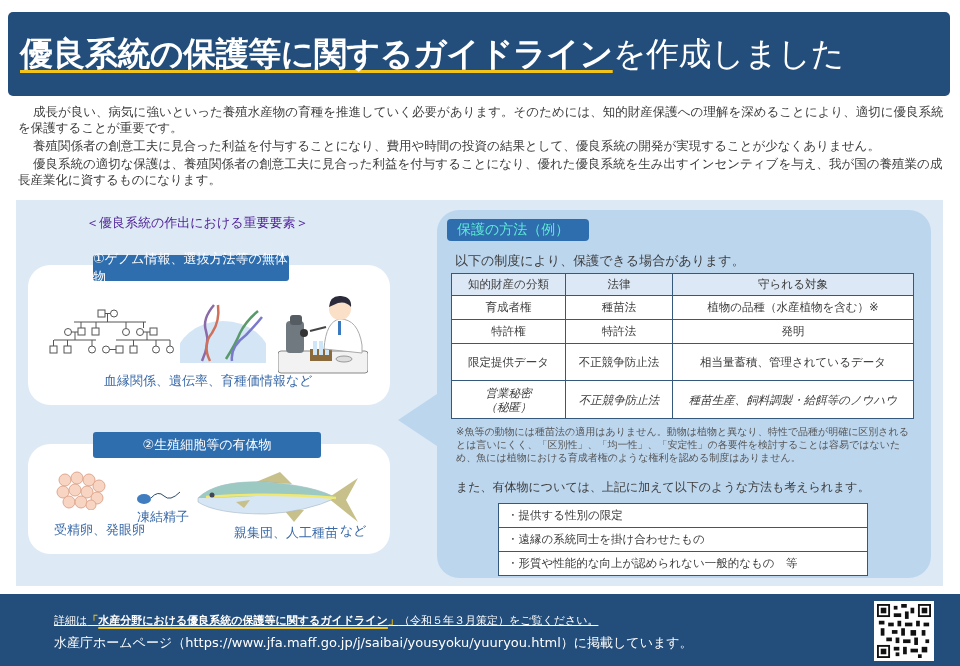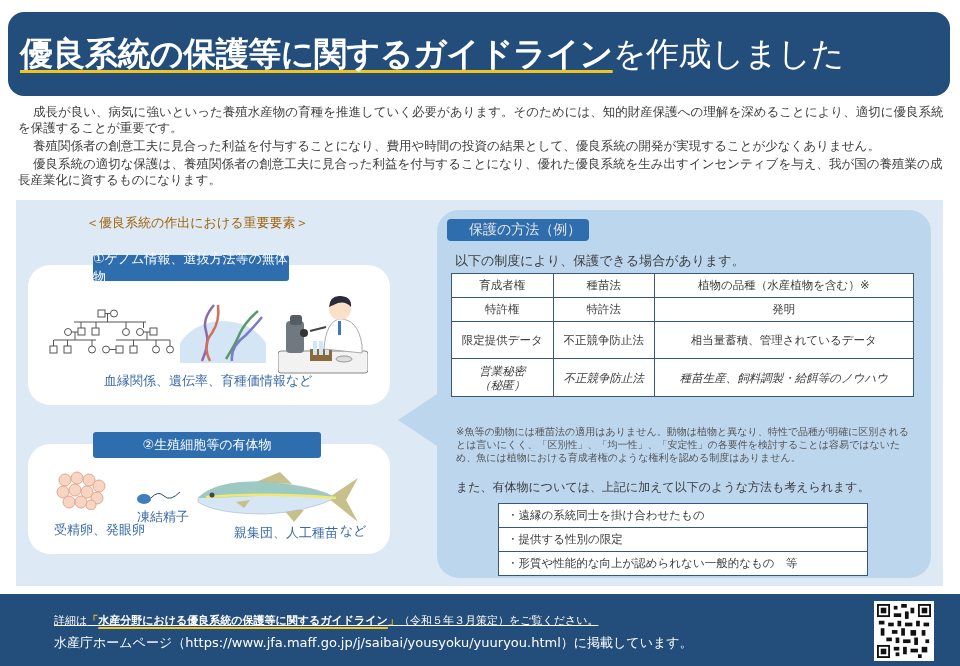--- a/index.html
+++ b/index.html
@@ -2,35 +2,35 @@
 <html><head>
 <meta charset="utf-8">
 <style>
   * { box-sizing: border-box; margin: 0; padding: 0; }
   html, body { width: 960px; height: 666px; background: #ffffff; overflow: hidden; }
   body { position: relative; font-family: "DejaVu Sans", "Liberation Sans", sans-serif; color: #3a3a3a; }
 
   
   .title-banner {
     position: absolute; left: 8px; top: 12px; width: 942px; height: 84px;
-    background: #234d7a; border-radius: 16px;
+    background: #234d7a; border-radius: 5px;
     display: flex; align-items: center; padding-left: 12px;
   }
   .title-text { font-size: 33px; color: #ffffff; white-space: nowrap; letter-spacing: -0.5px; }
   .title-strong { font-weight: bold; text-decoration: underline; text-decoration-color: #f2c318; text-decoration-thickness: 3px; text-underline-offset: 5px; }
   .title-rest { font-weight: normal; }
 
   
   .intro { position: absolute; left: 18px; top: 104px; width: 930px; font-size: 12.5px; line-height: 16px; color: #3c3c3c; }
   .intro p { text-indent: 1.2em; margin-bottom: 2px; }
 
   
   .main-panel { position: absolute; left: 16px; top: 200px; width: 927px; height: 386px; background: #dde9f5; }
 
-  .elements-heading { position: absolute; left: 86px; top: 214px; font-size: 13px; color: #a16207; }
+  .elements-heading { position: absolute; left: 86px; top: 214px; font-size: 13px; color: #4c1d95; }
 
   
   .card { position: absolute; background: #ffffff; border-radius: 22px; }
   .card1 { left: 28px; top: 265px; width: 362px; height: 140px; }
   .card2 { left: 28px; top: 444px; width: 362px; height: 110px; }
   .card-label {
     position: absolute; background: #2e6eaf; color: #ffffff; font-size: 13px;
     border-radius: 3px; display: flex; align-items: center; justify-content: center;
   }
   .label1 { left: 93px; top: 255px; width: 196px; height: 26px; }
@@ -55,22 +55,22 @@
     position: absolute; left: 437px; top: 210px; width: 494px; height: 368px;
     background: #bcd6ee; border-radius: 22px;
   }
   .speech-tail {
     position: absolute; left: 398px; top: 392px; width: 0; height: 0;
     border-top: 28px solid transparent; border-bottom: 28px solid transparent;
     border-right: 42px solid #bcd6ee;
   }
   .protect-label {
     position: absolute; left: 447px; top: 219px; width: 142px; height: 22px;
-    background: #2e6eaf; color: #e5e5e5; font-size: 14px; border-radius: 4px;
-    padding-left: 22px; display: flex; align-items: center;
+    background: #2e6eaf; color: #5eead4; font-size: 14px; border-radius: 4px;
+    padding-left: 10px; display: flex; align-items: center;
   }
   .protect-intro { position: absolute; left: 455px; top: 252px; font-size: 13px; color: #3c3c3c; }
 
   .ip-table {
     position: absolute; left: 451px; top: 273px; width: 463px;
     border-collapse: collapse; font-size: 11.5px; color: #3c3c3c; background: #ffffff;
   }
   .ip-table th, .ip-table td { border: 1.5px solid #35587d; text-align: center; font-weight: normal; }
   .ip-table th { background: #dce8f5; height: 22px; }
   .ip-table td { height: 24px; }
@@ -223,20 +223,25 @@
 <div class="caption cap-fish">親集団、人工種苗</div>
 <div class="caption cap-etc">など</div>
 
 <div class="speech-tail"></div>
 <div class="protect-panel"></div>
 <div class="protect-label">保護の方法（例）</div>
 <div class="protect-intro">以下の制度により、保護できる場合があります。</div>
 
 <table class="ip-table">
   <tbody>
+      <tr>
+    <th class="col1">知的財産の分類</th>
+    <th class="col2">法律</th>
+    <th>守られる対象</th>
+  </tr>
   <tr>
     <td>育成者権</td>
     <td>種苗法</td>
     <td>植物の品種（水産植物を含む）※</td>
   </tr>
   <tr>
     <td>特許権</td>
     <td>特許法</td>
     <td>発明</td>
   </tr>
@@ -255,24 +260,24 @@
   </tr>
 </tbody>
   </table>
 
 <div class="note">※魚等の動物には種苗法の適用はありません。動物は植物と異なり、特性で品種が明確に区別されるとは言いにくく、「区別性」、「均一性」、「安定性」の各要件を検討することは容易ではないため、魚には植物における育成者権のような権利を認める制度はありません。</div>
 <div class="also">また、有体物については、上記に加えて以下のような方法も考えられます。</div>
 
 <table class="methods">
   <tbody>
       <tr>
-        <td>・遠縁の系統同士を掛け合わせたもの</td>
+        <td>・提供する性別の限定</td>
       </tr>
   <tr>
-        <td>・提供する性別の限定</td>
+        <td>・遠縁の系統同士を掛け合わせたもの</td>
       </tr>
   <tr>
         <td>・形質や性能的な向上が認められない一般的なもの　等</td>
       </tr>
 </tbody>
   </table>
 
 <div class="footer"></div>
 <div class="footer-line1">
   <span>詳細は</span><span class="bracket">「</span><span class="footer-link">水産分野における優良系統の保護等に関するガイドライン</span><span class="bracket">」</span><span>（令和５年３月策定）をご覧ください。</span>

